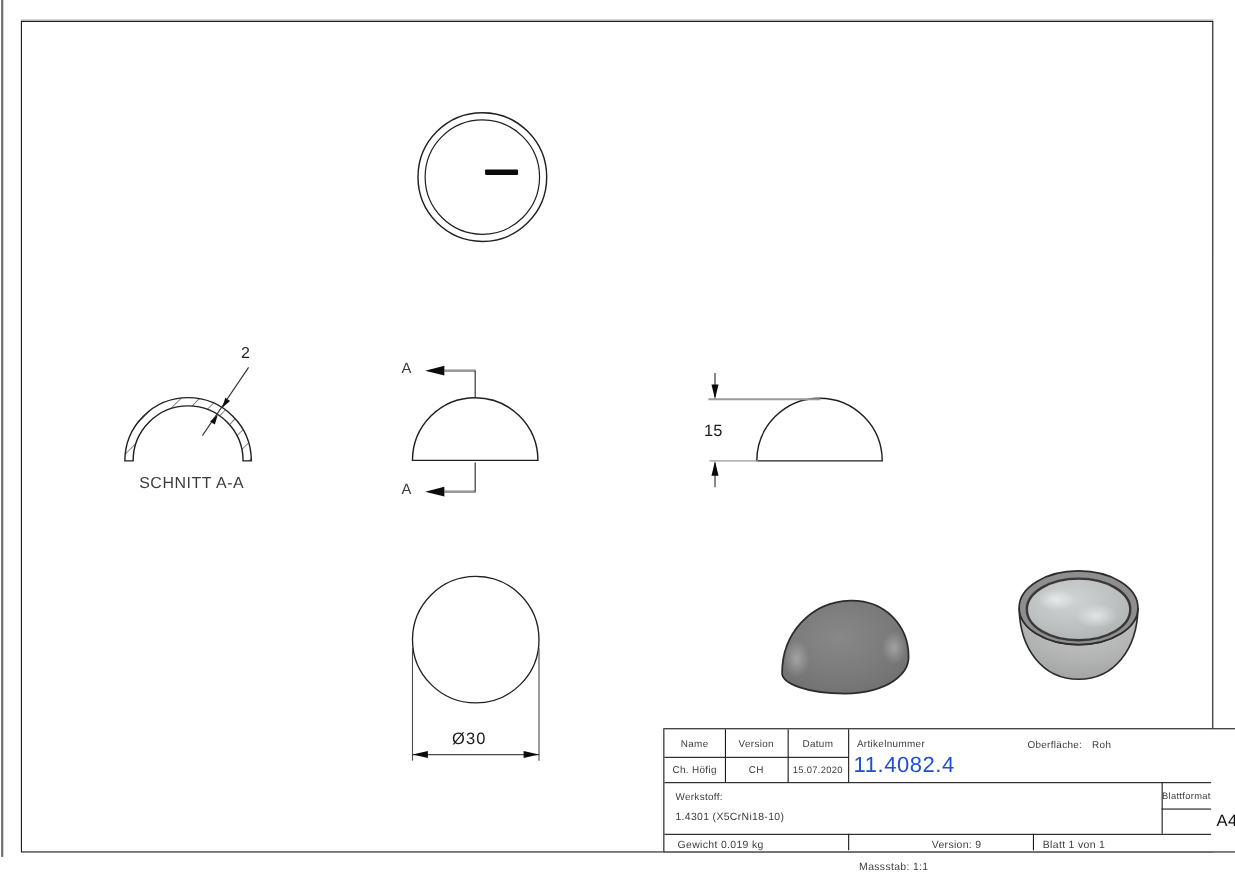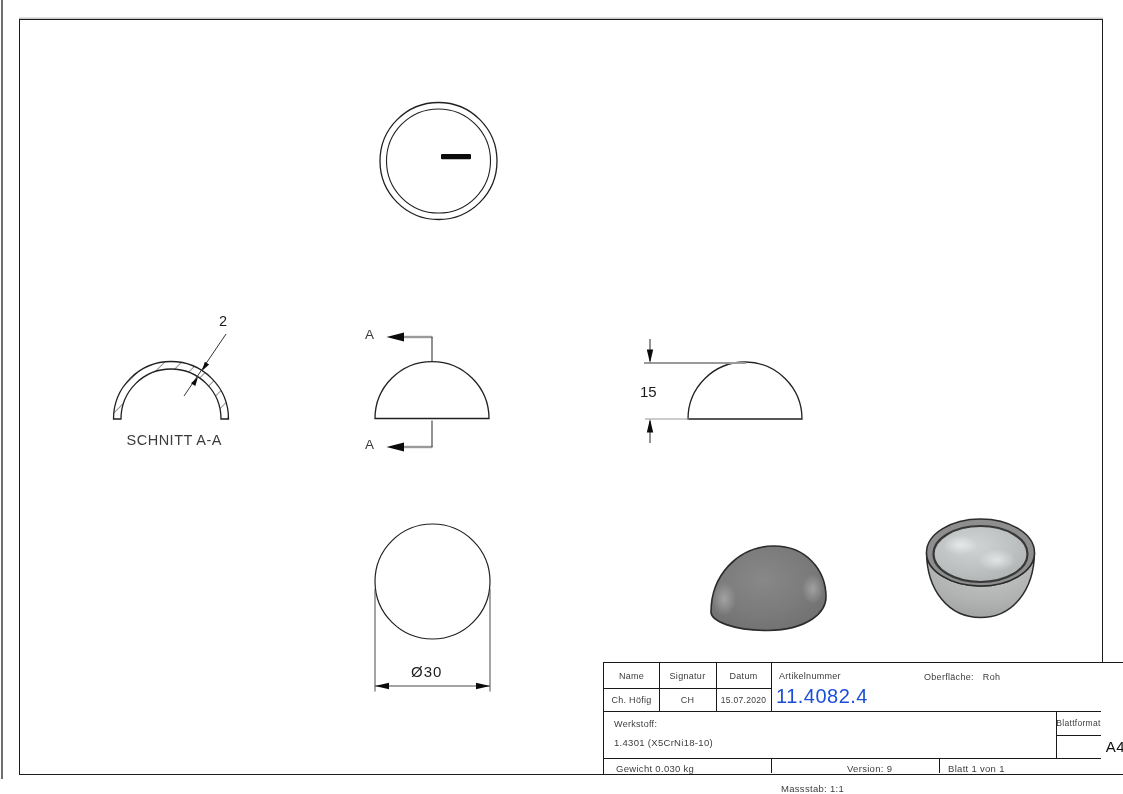--- a/index.html
+++ b/index.html
@@ -129,37 +129,37 @@
     <div class="ln" style="left:0;top:95px;width:497px;height:1.2px;"></div>
     <div class="ln" style="left:452px;top:72px;width:45px;height:1.2px;"></div>
     <div class="ln" style="left:55px;top:0;width:1.2px;height:48px;"></div>
     <div class="ln" style="left:112px;top:0;width:1.2px;height:48px;"></div>
     <div class="ln" style="left:167px;top:0;width:1.2px;height:48px;"></div>
     <div class="ln" style="left:452px;top:48px;width:1.2px;height:47px;"></div>
     <div class="ln" style="left:167px;top:95px;width:1.2px;height:15px;"></div>
     <div class="ln" style="left:335px;top:95px;width:1.2px;height:15px;"></div>
 
     <div class="cell" style="left:0;top:0;width:55px;height:25px;">Name</div>
-    <div class="cell" style="left:55px;top:0;width:57px;height:25px;">Signatur</div>
+    <div class="cell" style="left:55px;top:0;width:57px;height:25px;">Version</div>
     <div class="cell" style="left:112px;top:0;width:55px;height:25px;">Datum</div>
     <div class="txt" style="left:175px;top:8px;">Artikelnummer</div>
-    <div style="position:absolute;left:320px;top:9px;display:flex;gap:9px;align-items:center;">
+    <div style="position:absolute;left:330px;top:9px;display:flex;gap:9px;align-items:center;">
       <span class="txt" style="position:static;">Oberfläche:</span>
       <span class="txt" style="position:static;">Roh</span>
     </div>
 
     <div class="cell" style="left:0;top:25px;width:55px;height:23px;">Ch. Höfig</div>
     <div class="cell" style="left:55px;top:25px;width:57px;height:23px;">CH</div>
     <div class="cell" style="left:112px;top:25px;width:55px;height:23px;font-size:8.5px;">15.07.2020</div>
     <div class="artnum" style="left:172px;top:22px;">11.4082.4</div>
 
     <div class="txt" style="left:10px;top:56px;">Werkstoff:</div>
     <div class="txt" style="left:10px;top:74px;font-size:9.5px;">1.4301 (X5CrNi18-10)</div>
     <div class="cell" style="left:452px;top:48px;width:45px;height:24px;font-size:8.5px;">Blattformat</div>
     <div class="cell a4" style="left:452px;top:72px;width:45px;height:23px;">A4</div>
 
-    <div class="txt" style="left:12px;top:100px;font-size:9.5px;">Gewicht 0.030 kg</div>
+    <div class="txt" style="left:12px;top:100px;font-size:9.5px;">Gewicht 0.019 kg</div>
     <div class="txt" style="left:177px;top:100px;font-size:9.5px;margin-top:20px;">Massstab: 1:1</div>
     <div class="txt" style="left:243px;top:100px;font-size:9.5px;">Version: 9</div>
     <div class="txt" style="left:344px;top:100px;font-size:9.5px;">Blatt 1 von 1</div>
   </div>
 
 </div>
 
 </body></html>

